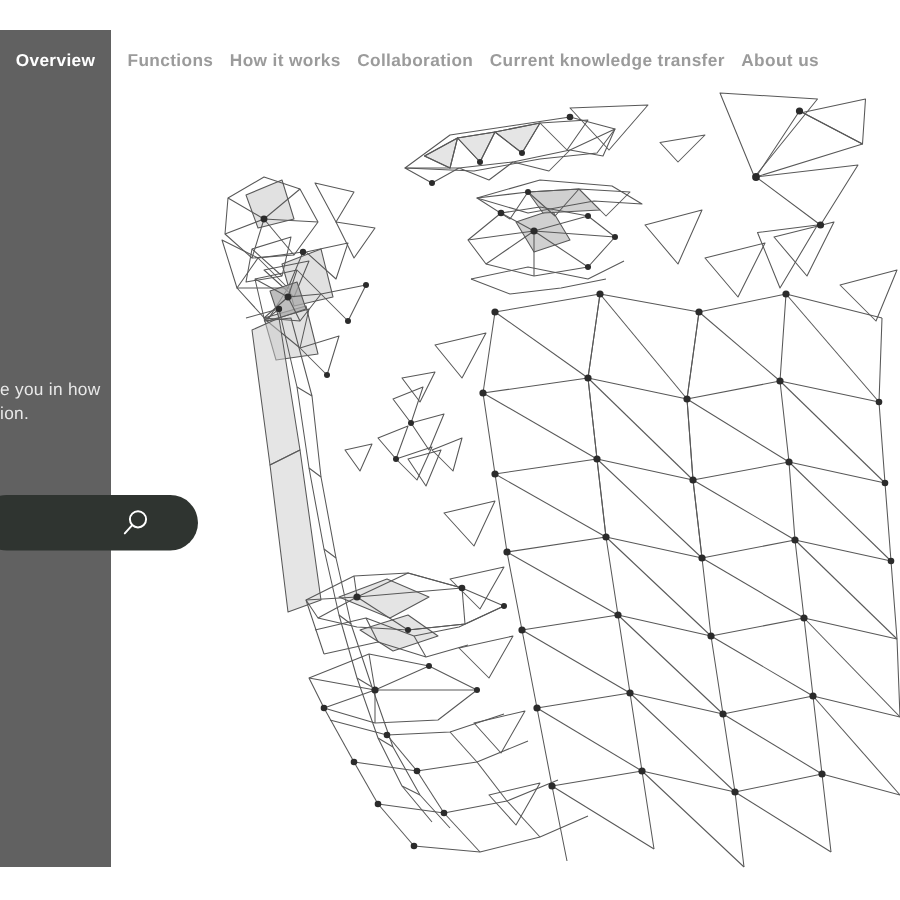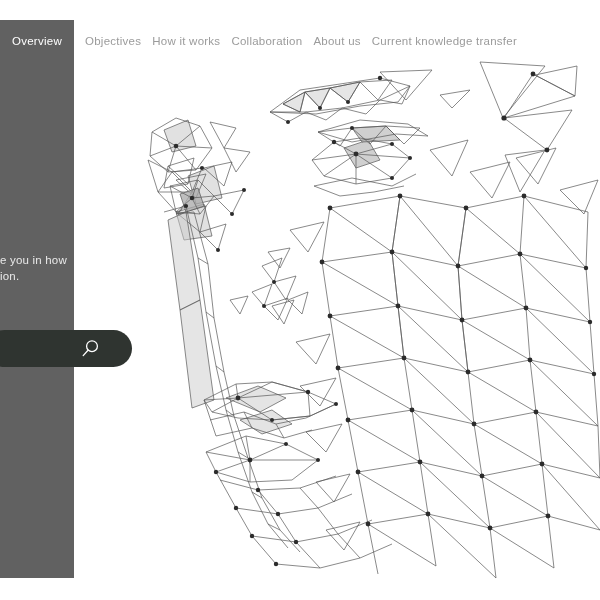--- a/index.html
+++ b/index.html
@@ -51,20 +51,21 @@
   #sidebar-copy span { direction:ltr; unicode-bidi:embed; display:block; }
 
   
   #topnav {
     position:absolute;
     left:0; top:20px;
     width:600px; height:42px;
     z-index:7;
     display:flex;
     align-items:center;
+    font-weight:bold;
   }
   .nav-item {
     font-size:11.5px;
     letter-spacing:.25px;
     color:#b4b4b4;
     white-space:nowrap;
     line-height:42px;
     height:42px;
     display:inline-block;
     padding:0 0 0 0;
@@ -380,25 +381,25 @@
 
   <div id="sidebar"></div>
 
   <div id="sidebar-copy">
     <span>e you in how</span>
     <span>ion.</span>
   </div>
 
   <nav id="topnav">
     <a class="nav-item first">Overview</a>
-    <a class="nav-item">Objectives</a>
+    <a class="nav-item">Functions</a>
     <a class="nav-item">How it works</a>
     <a class="nav-item">Collaboration</a>
+    <a class="nav-item">Current knowledge transfer</a>
     <a class="nav-item">About us</a>
-    <a class="nav-item">Current knowledge transfer</a>
   </nav>
 
   <div id="search-button">
     <span id="search-icon">
       <svg viewBox="0 0 19 19" xmlns="http://www.w3.org/2000/svg">
         <circle cx="11" cy="7.2" r="5.4" fill="none" stroke="#ffffff" stroke-width="1.3"></circle>
         <line x1="7.0" y1="11.3" x2="2.2" y2="16.6" stroke="#ffffff" stroke-width="1.3" stroke-linecap="round"></line>
       </svg>
     </span>
   </div>

